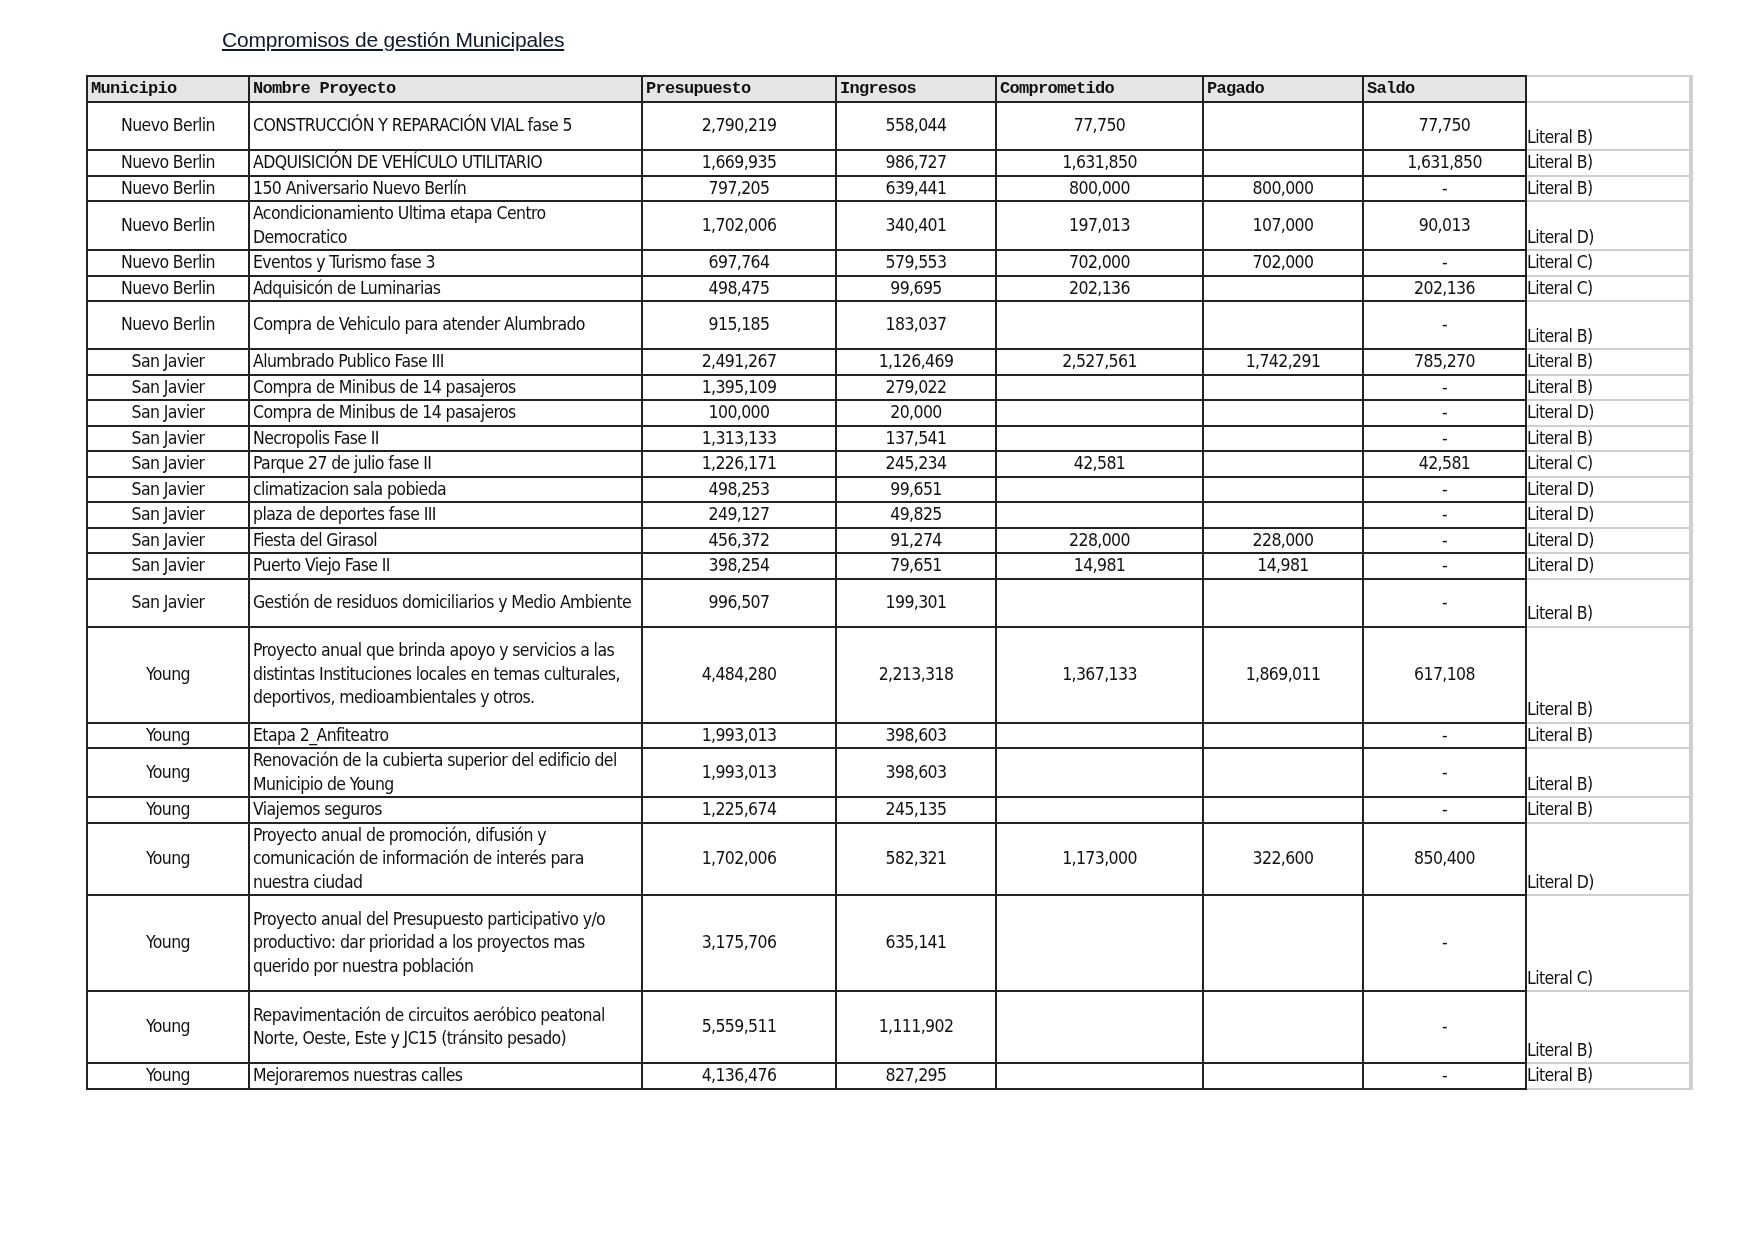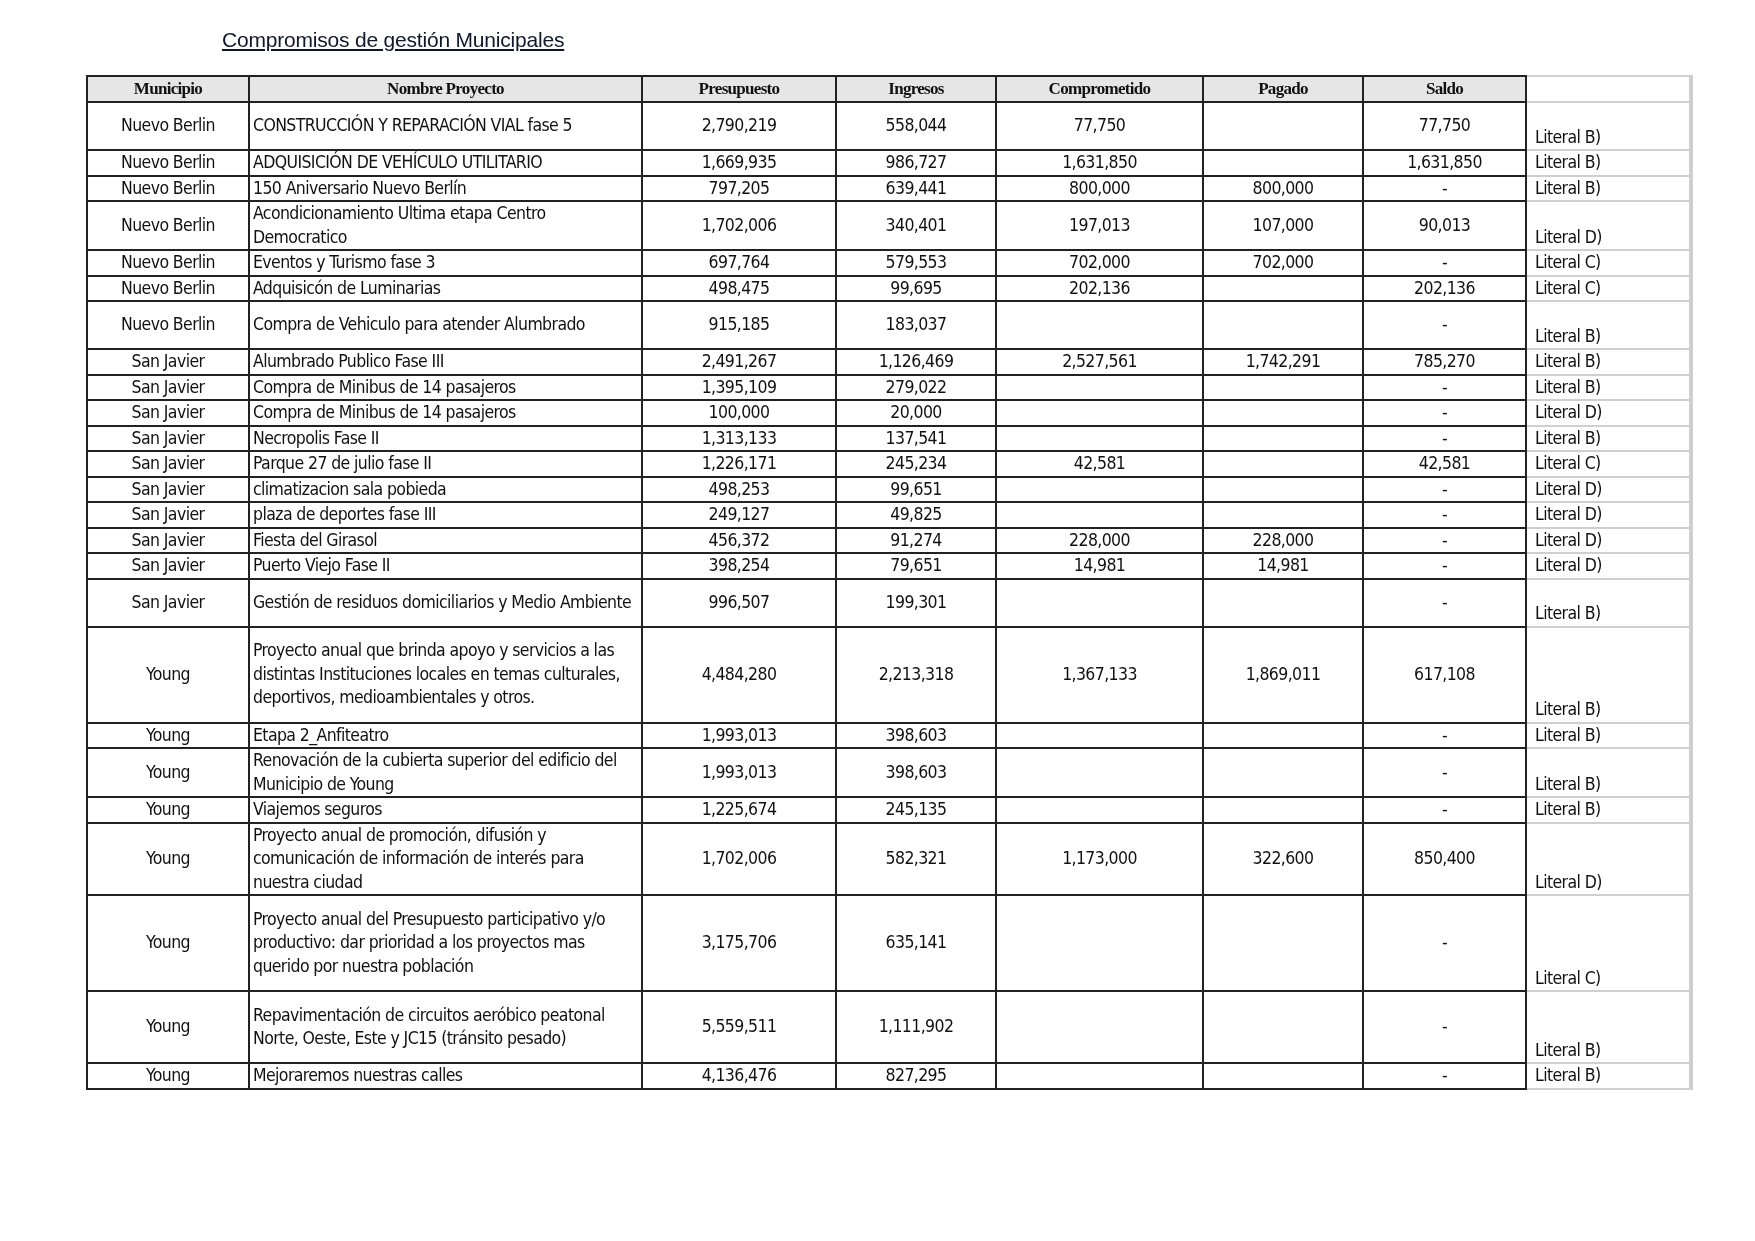--- a/index.html
+++ b/index.html
@@ -26,29 +26,29 @@
   table.grid col.c-ing { width: 160px; }
   table.grid col.c-com { width: 207px; }
   table.grid col.c-pag { width: 160px; }
   table.grid col.c-sal { width: 163px; }
   table.grid col.c-lit { width: 165px; }
   table.grid th, table.grid td {
     border: 2px solid #222; padding: 0 3px; vertical-align: middle;
     overflow: hidden; white-space: normal;
   }
   table.grid th {
-    background: #e6e6e6; font-weight: bold; text-align: center;
-    height: 24px; font-family: Liberation Serif, serif; font-size: 17px; letter-spacing: -0.7px;
+    background: #e6e6e6; font-weight: bold; text-align: left;
+    height: 24px; font-family: Liberation Mono, monospace; font-size: 17px; letter-spacing: -0.7px;
   }
   table.grid th.lit-h { background: #ffffff; border: 2px solid #cfcfcf; border-left: 2px solid #222; }
   table.grid td.mun { text-align: center; }
   table.grid td.name { text-align: left; }
   table.grid td.num { text-align: center; }
   table.grid td.lit {
-    text-align: left; vertical-align: bottom; padding-left: 8px;
+    text-align: left; vertical-align: bottom; padding-left: 0;
     border: 2px solid #cfcfcf; border-left: 2px solid #222; border-right: 4px solid #cfcfcf;
   }
   table.grid th.lit-h { border-right: 4px solid #cfcfcf; }
 </style>
 </head>
 <body>
 
 <div class="title">Compromisos de gestión Municipales</div>
 
 <table class="grid">

